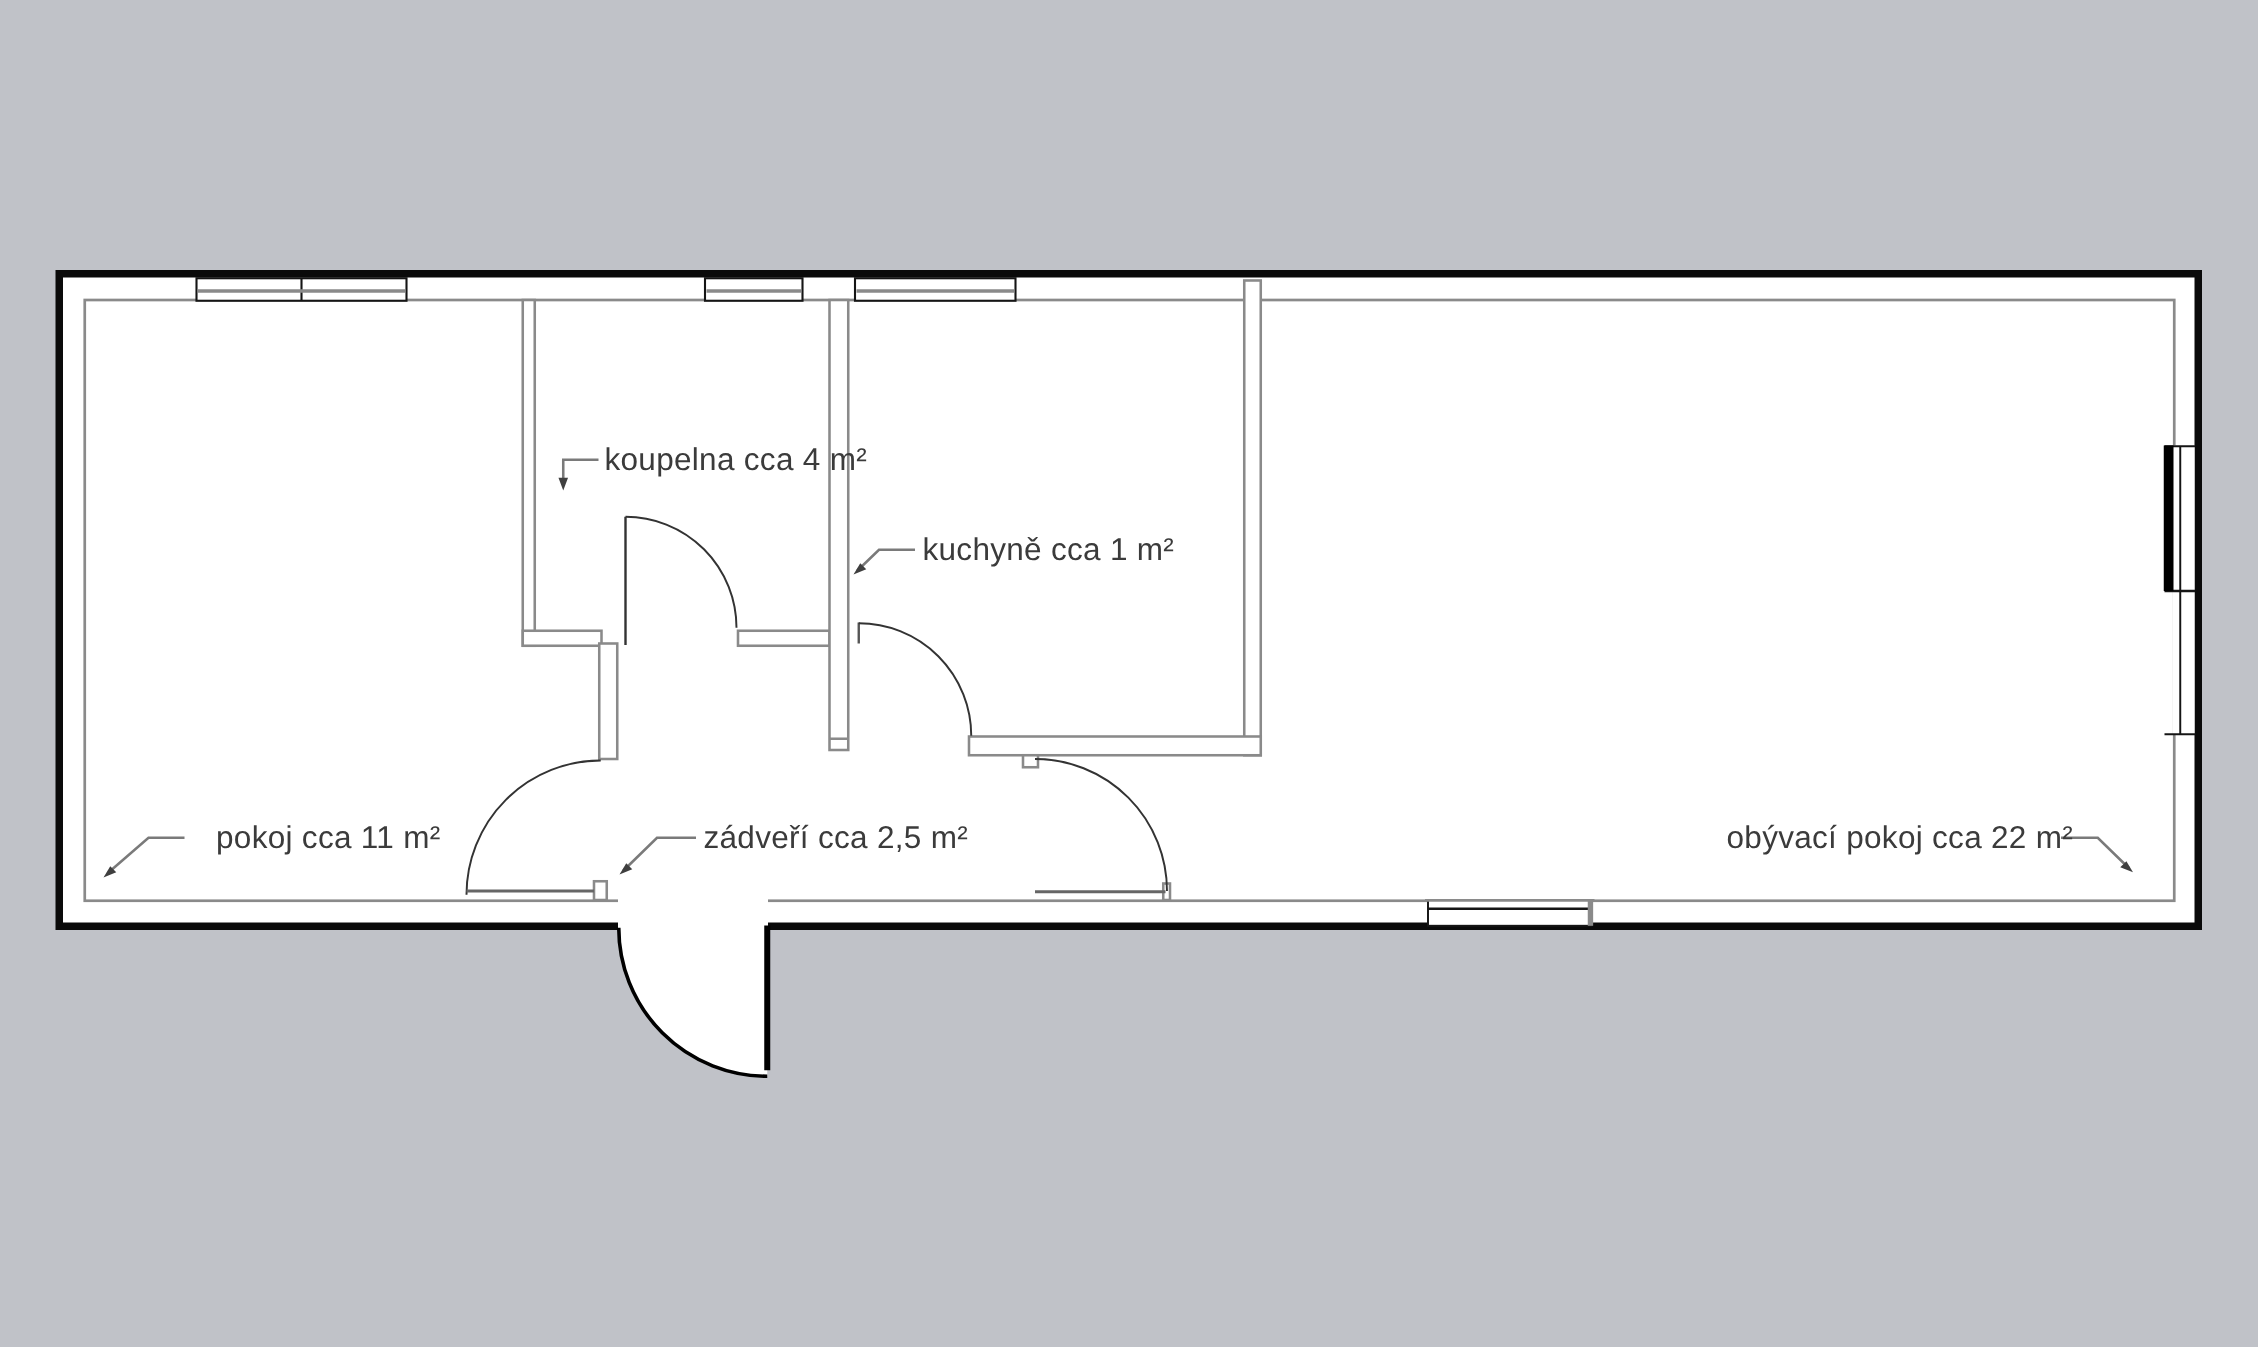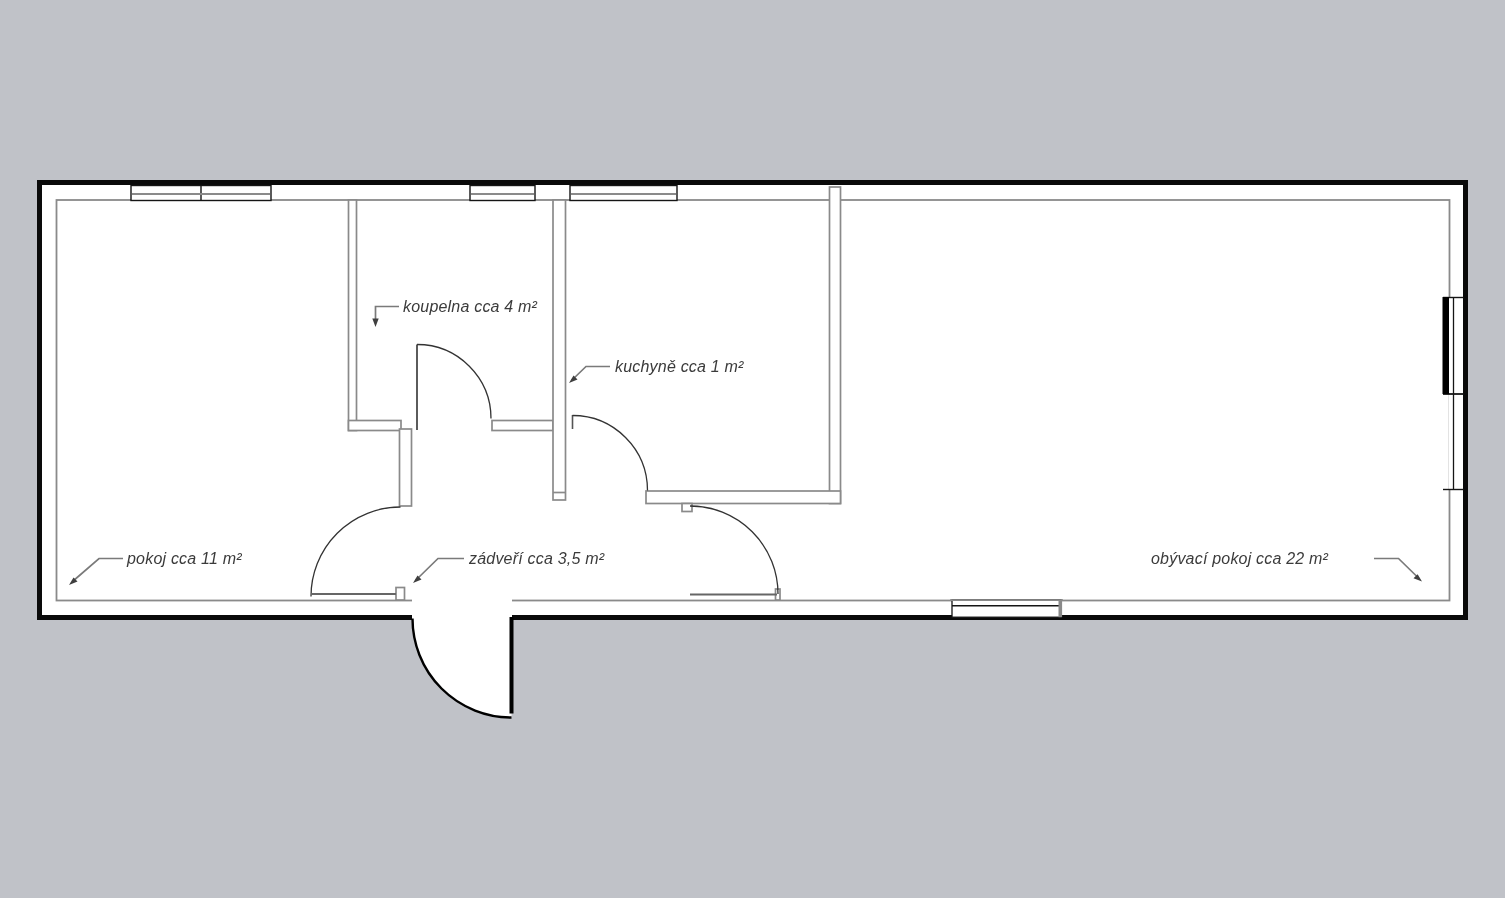--- a/index.html
+++ b/index.html
@@ -5,27 +5,26 @@
   html,body{margin:0;padding:0;}
   body{
     width:1505px;height:898px;overflow:hidden;
     background:#c0c2c8;
     font-family:"Liberation Sans", sans-serif;
   }
   #stage{position:relative;width:1505px;height:898px;}
   #plan-svg{position:absolute;left:0;top:0;}
   .room-label{
     position:absolute;
-    font-size:16px;
+    font-size:21px;
     line-height:19px;
     color:#3b3b3b;
     letter-spacing:0.2px;
     white-space:nowrap;
     user-select:none;
-    font-style:italic;
   }
 </style>
 </head>
 <body>
 
 <div id="stage">
 
 <svg id="plan-svg" width="1505" height="898" viewBox="0 0 1505 898">
 
   <rect x="0" y="0" width="1505" height="898" fill="#c0c2c8"></rect>
@@ -117,22 +116,22 @@
   </g>
   <g fill="#3f3f3f" stroke="none">
     <path d="M69,585 L77.5,581.5 L73.5,577.5 Z"></path>
     <path d="M375.5,327 L372.3,318.5 L378.7,318.5 Z"></path>
     <path d="M569,383 L577.5,379.5 L573.5,375.5 Z"></path>
     <path d="M413,583 L421.5,579.5 L417.5,575.5 Z"></path>
     <path d="M1422,581.5 L1413.5,578.2 L1417.6,574.2 Z"></path>
   </g>
 </svg>
 
-  <div class="room-label" style="left:127px; top:549px;">pokoj cca 11 m²</div>
+  <div class="room-label" style="left:144px; top:549px;">pokoj cca 11 m²</div>
 
   <div class="room-label" style="left:403px; top:297px;">koupelna cca 4 m²</div>
 
   <div class="room-label" style="left:615px; top:357px;">kuchyně cca 1 m²</div>
 
-  <div class="room-label" style="left:469px; top:549px;">zádveří cca 3,5 m²</div>
+  <div class="room-label" style="left:469px; top:549px;">zádveří cca 2,5 m²</div>
 
   <div class="room-label" style="left:1151px; top:549px;">obývací pokoj cca 22 m²</div>
 </div>
 
 </body></html>

